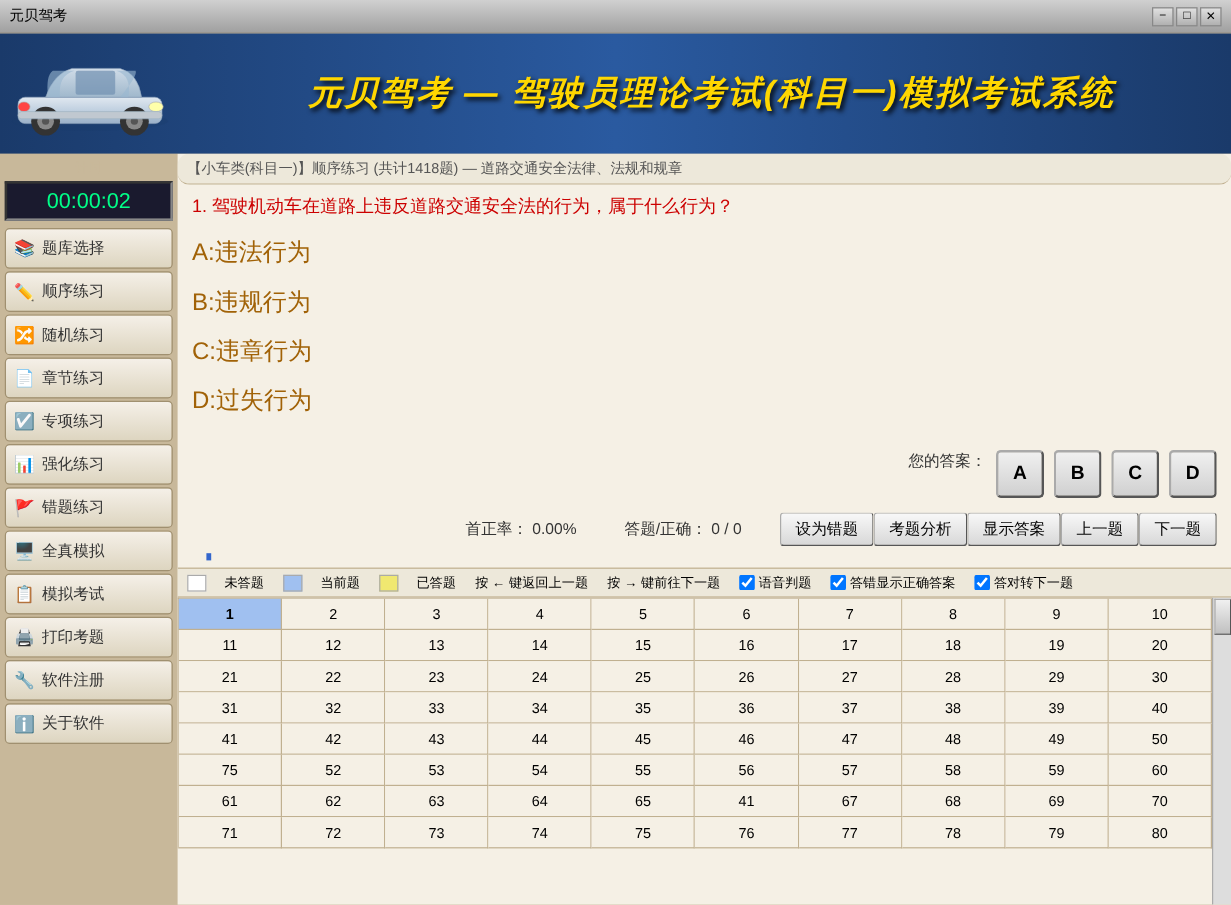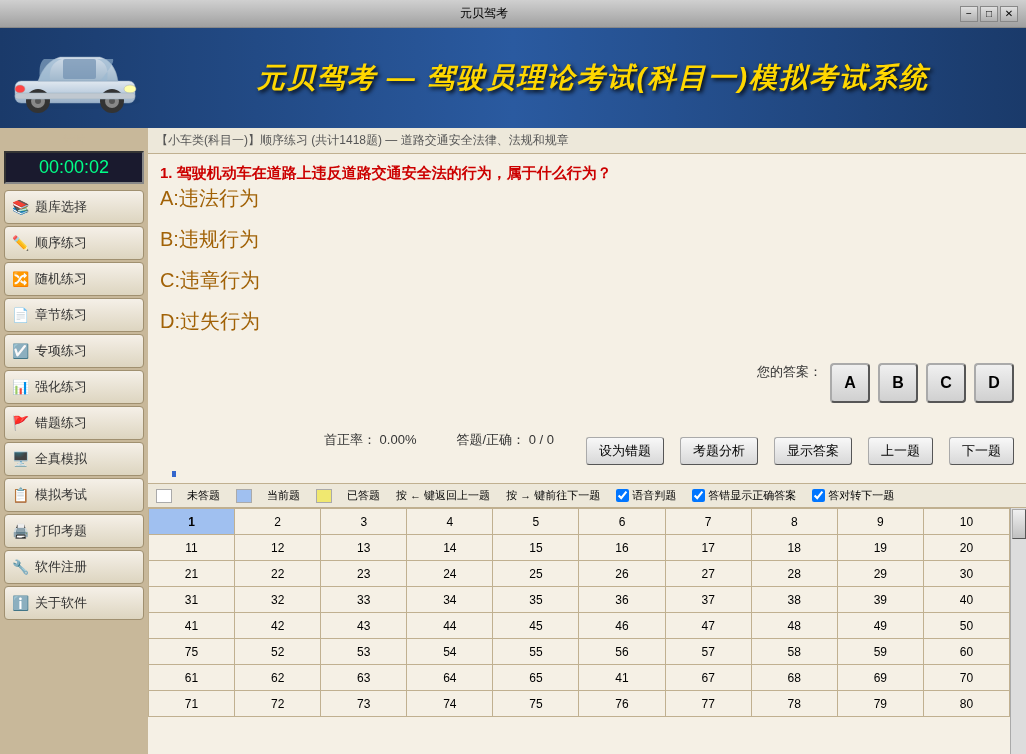--- a/index.html
+++ b/index.html
@@ -11,21 +11,20 @@
       overflow: hidden;
       font-size: 13px;
     }
     .title-bar {
       background: linear-gradient(to bottom, #d0d0d0, #a0a0a0);
       height: 28px;
       display: flex;
       align-items: center;
       padding: 0 8px;
       border-bottom: 1px solid #888;
-      text-align: center;
     }
     .title-bar-text {
       font-size: 12px;
       color: #000;
       flex: 1;
     }
     .title-bar-buttons {
       display: flex;
       gap: 2px;
     }
@@ -122,30 +121,31 @@
       display: flex;
       flex-direction: column;
       overflow: hidden;
     }
     .breadcrumb {
       padding: 4px 8px;
       font-size: 12px;
       color: #555;
       background: #ede8da;
       border-bottom: 1px solid #c0b090;
+      border-radius: 10px;
     }
     .question-area {
       padding: 8px 12px;
       flex-shrink: 0;
     }
     .question-title {
       color: #cc0000;
       font-size: 15px;
-      font-weight: bold;
-      margin-bottom: 0;
+      font-weight: normal;
+      margin-bottom: 12px;
       line-height: 1.4;
     }
     .option {
       color: #a16207;
       font-size: 20px;
       margin-bottom: 10px;
       padding: 2px 0;
       cursor: pointer;
     }
     .answer-row {
@@ -178,23 +178,22 @@
       display: flex;
       align-items: center;
       padding: 4px 12px;
       gap: 16px;
       flex-shrink: 0;
       justify-content: flex-end;
     }
     .stats-text { font-size: 13px; color: #333; }
     .action-btns {
       display: flex;
-      gap: 16px;
+      gap: 0;
       margin-left: 16px;
-      margin-top: 22px;
     }
     .action-btn {
       padding: 4px 12px;
       background: linear-gradient(to bottom, #f8f8f8, #d8d8d8);
       border: 1px outset #aaa;
       border-radius: 3px;
       cursor: pointer;
       font-size: 13px;
       white-space: nowrap;
     }

